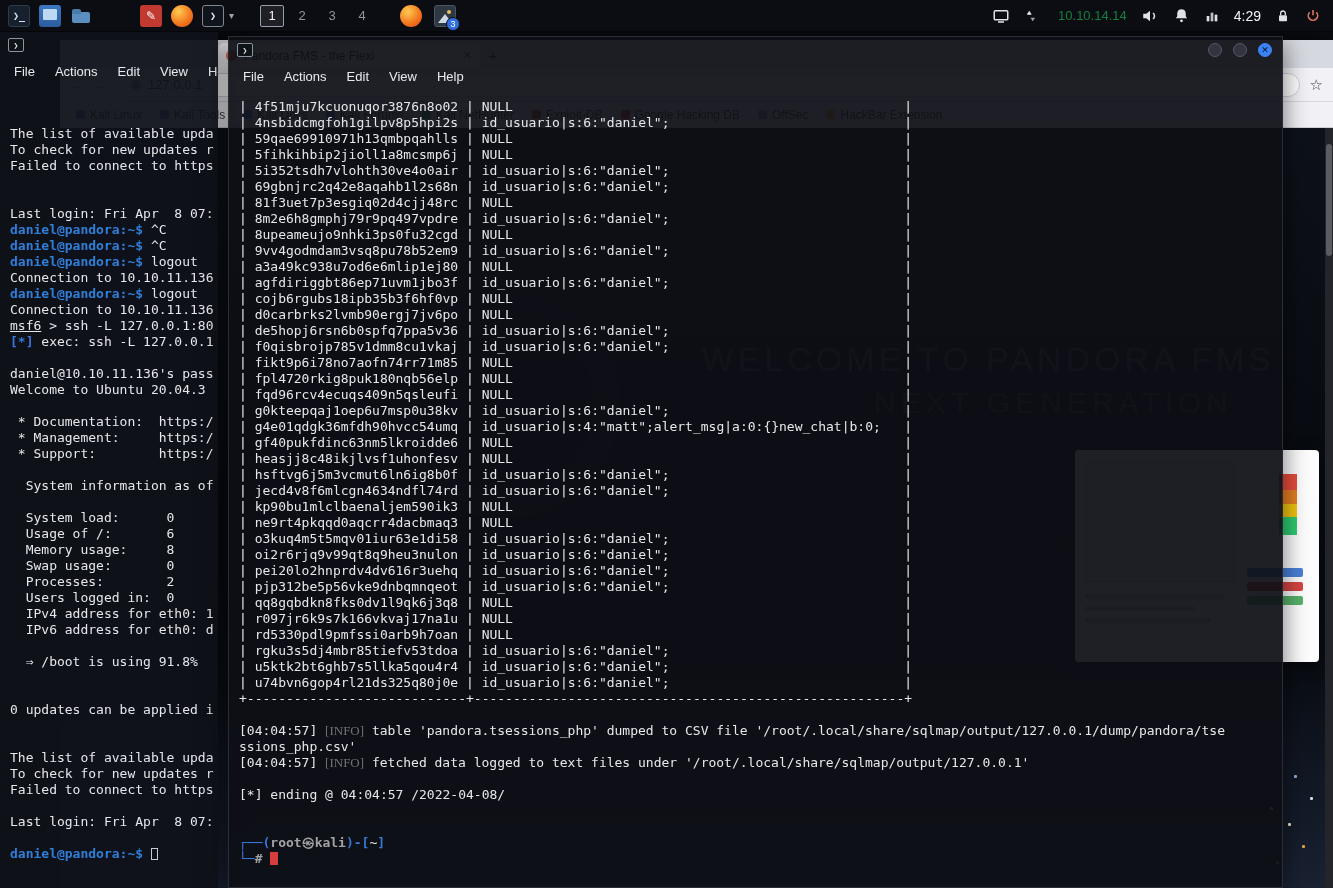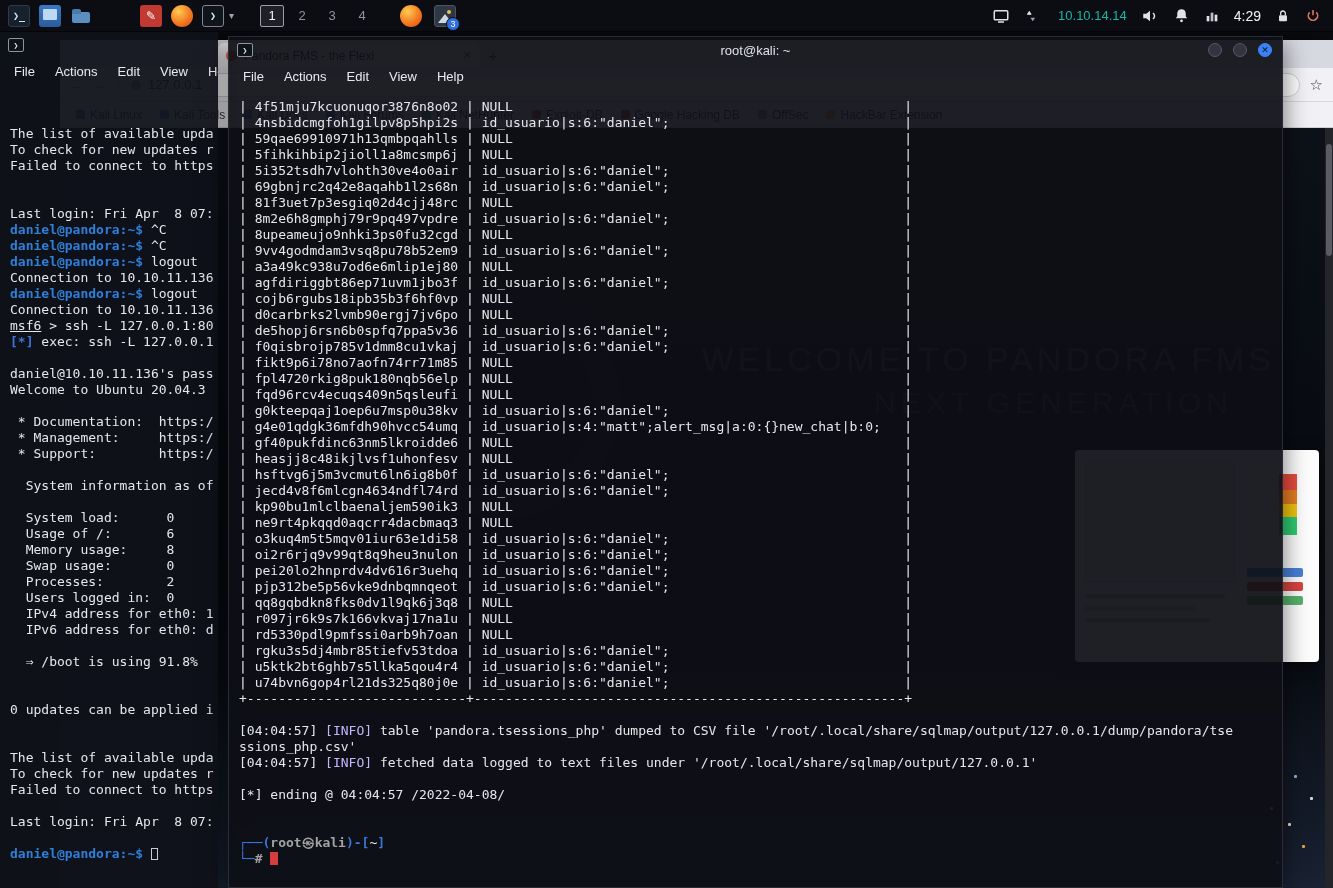--- a/index.html
+++ b/index.html
@@ -29,21 +29,21 @@
   .tb-launchers { display:flex; align-items:center; gap:12px; margin-left:26px; }
   .icon-image { background:#2e3742; border:1px solid #4a5663; position:relative; overflow:visible; }
   .icon-image::before { content:""; position:absolute; left:3px; bottom:3px; border-left:7px solid transparent; border-right:7px solid transparent; border-bottom:9px solid #cdd8e2; }
   .icon-image::after { content:""; position:absolute; right:4px; top:4px; width:4px; height:4px; border-radius:50%; background:#e8c15a; }
   .badge { position:absolute; right:-5px; bottom:-5px; width:14px; height:14px; border-radius:50%;
            background:#2f6fe0; color:#fff; font-size:9px; display:flex; align-items:center; justify-content:center;
            border:1px solid #0c0d13; }
   .tb-spacer { flex:1; }
   .tb-right { display:flex; align-items:center; gap:14px; padding-right:12px; }
   .tb-right svg { display:block; }
-  .ip-group { display:flex; align-items:center; gap:20px; color:#14b8a6; font-size:13px; }
+  .ip-group { display:flex; align-items:center; gap:20px; color:#15803d; font-size:13px; }
   .clock { color:#f0f3f6; font-size:14px; }
 
   
   .window { position:absolute; box-shadow:0 6px 24px rgba(0,0,0,0.55); }
   .menu-bar { height:26px; display:flex; align-items:center; gap:20px; padding-left:14px;
               color:#e8eaef; font-size:13px; white-space:nowrap; overflow:hidden; }
   .menu-item { cursor:default; }
 
   
   .browser { left:60px; top:40px; width:1273px; height:848px; background:#0c1016; z-index:1; }
@@ -99,21 +99,21 @@
   .win-buttons { position:absolute; right:10px; top:6px; display:flex; gap:11px; }
   .wb { width:14px; height:14px; border-radius:50%; background:#33343f; border:1px solid #565866; }
   .wb.close { background:#3b82f6; border-color:#3b82f6; color:#0d1б26; color:#0d1626; font-size:9px; line-height:12px; text-align:center; }
 
   
   .c-user { color:#2f7fd9; font-weight:bold; }
   .c-blue { color:#3a77dd; font-weight:bold; }
   .c-blue2 { color:#3a77dd; font-weight:bold; }
   .c-red { color:#a3a3a3; font-weight:bold; }
   .c-fg { color:#e6e7ea; }
-  .c-info { color:#c4b5fd; }
+  .c-info { color:#737373;font-family:Liberation Serif, serif; }
   .u { text-decoration:underline; }
   .cursor-block { display:inline-block; width:8px; height:13px; background:#d63e3e; vertical-align:-2px; }
   .cursor-hollow { display:inline-block; width:7px; height:12px; border:1px solid #c8ccd2; vertical-align:-2px; }
 </style>
 </head>
 <body>
 
 <div class="screen">
 
   <div class="window browser">
@@ -217,21 +217,20 @@
         <span class="menu-item">Edit</span>
         <span class="menu-item">View</span>
         <span class="menu-item">Help</span>
       </div>
     <div class="term-body" id="bg-body"><div class="tl"><span></span></div><div class="tl"><span></span></div><div class="tl"><span>The list of available upda</span></div><div class="tl"><span>To check for new updates r</span></div><div class="tl"><span>Failed to connect to https</span></div><div class="tl"><span></span></div><div class="tl"><span></span></div><div class="tl"><span>Last login: Fri Apr  8 07:</span></div><div class="tl"><span class="c-user">daniel@pandora:~$</span><span> ^C</span></div><div class="tl"><span class="c-user">daniel@pandora:~$</span><span> ^C</span></div><div class="tl"><span class="c-user">daniel@pandora:~$</span><span> logout</span></div><div class="tl"><span>Connection to 10.10.11.136</span></div><div class="tl"><span class="c-user">daniel@pandora:~$</span><span> logout</span></div><div class="tl"><span>Connection to 10.10.11.136</span></div><div class="tl"><span class="u">msf6</span><span> &gt; ssh -L 127.0.0.1:80</span></div><div class="tl"><span class="c-blue2">[*]</span><span> exec: ssh -L 127.0.0.1</span></div><div class="tl"><span></span></div><div class="tl"><span>daniel@10.10.11.136's pass</span></div><div class="tl"><span>Welcome to Ubuntu 20.04.3 </span></div><div class="tl"><span></span></div><div class="tl"><span> * Documentation:  https:/</span></div><div class="tl"><span> * Management:     https:/</span></div><div class="tl"><span> * Support:        https:/</span></div><div class="tl"><span></span></div><div class="tl"><span>  System information as of</span></div><div class="tl"><span></span></div><div class="tl"><span>  System load:      0</span></div><div class="tl"><span>  Usage of /:       6</span></div><div class="tl"><span>  Memory usage:     8</span></div><div class="tl"><span>  Swap usage:       0</span></div><div class="tl"><span>  Processes:        2</span></div><div class="tl"><span>  Users logged in:  0</span></div><div class="tl"><span>  IPv4 address for eth0: 1</span></div><div class="tl"><span>  IPv6 address for eth0: d</span></div><div class="tl"><span></span></div><div class="tl"><span>  ⇒ /boot is using 91.8% </span></div><div class="tl"><span></span></div><div class="tl"><span></span></div><div class="tl"><span>0 updates can be applied i</span></div><div class="tl"><span></span></div><div class="tl"><span></span></div><div class="tl"><span>The list of available upda</span></div><div class="tl"><span>To check for new updates r</span></div><div class="tl"><span>Failed to connect to https</span></div><div class="tl"><span></span></div><div class="tl"><span>Last login: Fri Apr  8 07:</span></div><div class="tl"><span></span></div><div class="tl"><span class="c-user">daniel@pandora:~$</span><span> </span><span class="cursor-hollow"></span></div></div>
   </div>
 
   <div class="window terminal-front">
     <div class="titlebar">
       <span class="mini-term-icon">❯</span>
-      <span class="title-text">root@kali: ~</span>
       <span class="win-buttons">
         <span class="wb"></span>
         <span class="wb"></span>
         <span class="wb close">✕</span>
       </span>
     </div>
     <div class="menu-bar" id="fg-menu">
         <span class="menu-item">File</span>
         <span class="menu-item">Actions</span>
         <span class="menu-item">Edit</span>

